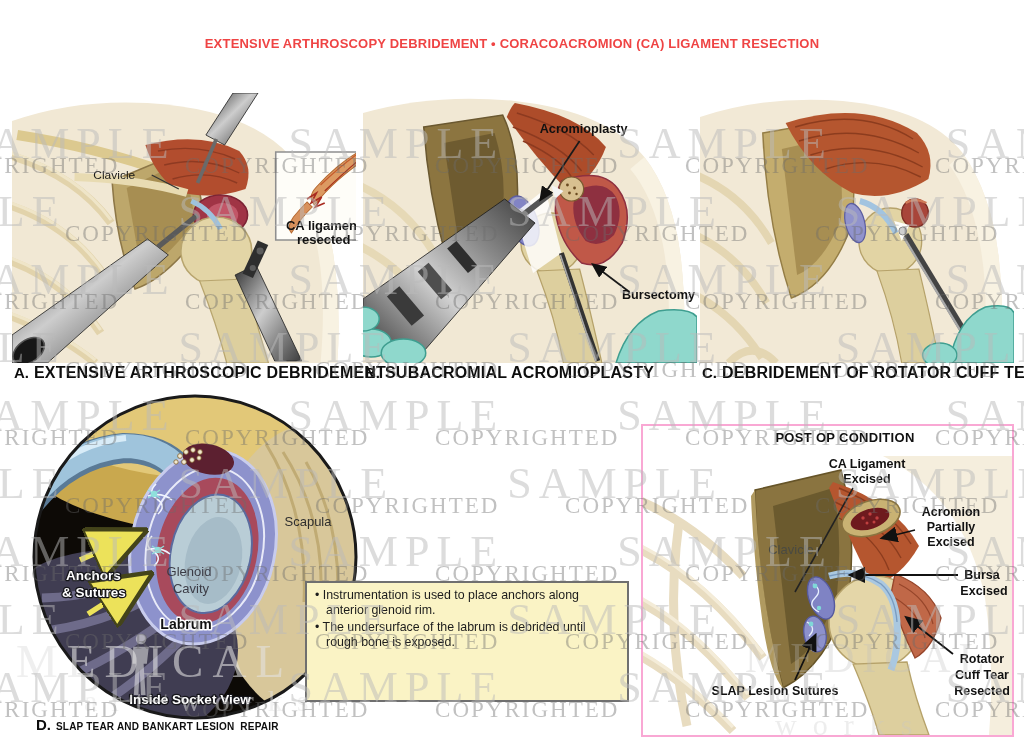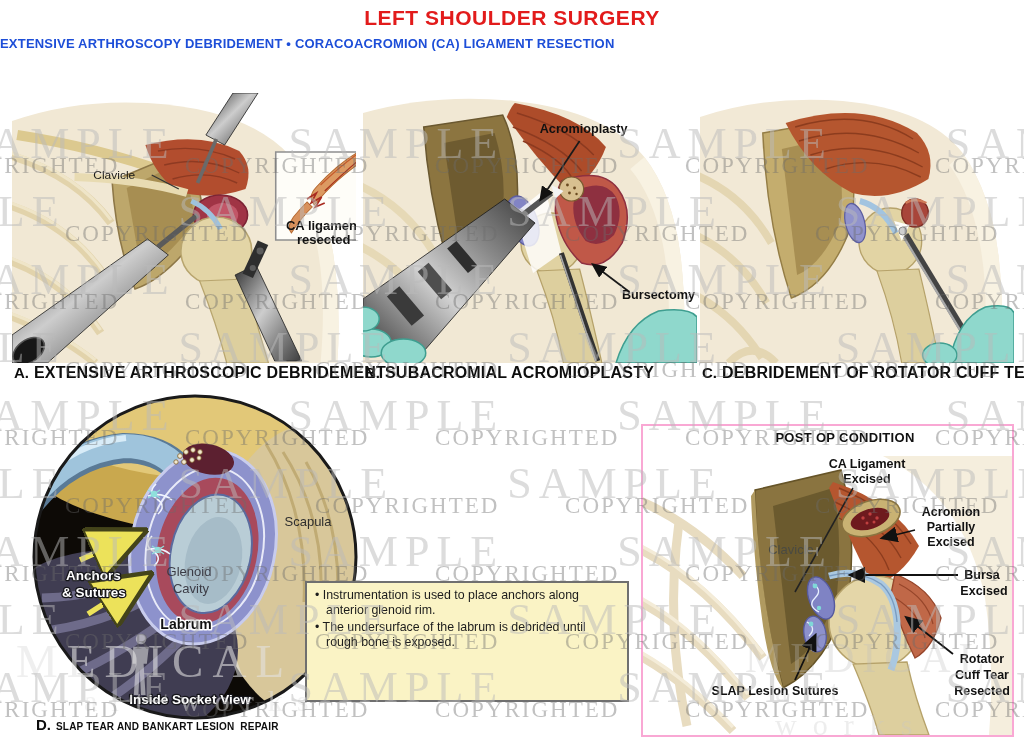--- a/index.html
+++ b/index.html
@@ -5,22 +5,22 @@
   :root{
     --title-red:#e21b1b; --note-bg:#faf3c5; --teal:#8fd8cc; --bone:#d9c892;
     --muscle:#b5502e; --wm-gray:#6c6c6c;
   }
   html,body{margin:0;padding:0;background:#fff;}
   #stage{position:relative;width:1024px;height:744px;background:#fff;overflow:hidden;
          font-family:"Liberation Sans",sans-serif;}
   
   #page-title{position:absolute;left:0;top:6px;width:100%;text-align:center;
     font-size:21px;font-weight:bold;color:var(--title-red);letter-spacing:.5px;}
-  .subtitle{position:absolute;left:0;width:100%;
-    font-size:13px;font-weight:bold;color:#1d4ed8;letter-spacing:.2px;}
+  .subtitle{position:absolute;left:0;width:100%;text-align:center;
+    font-size:13px;font-weight:bold;color:#ef4444;letter-spacing:.2px;}
   #subtitle-1{top:36px;} #subtitle-2{top:53px;}
   
   .panel{position:absolute;top:93px;height:270px;}
   #panel-a{left:12px;width:344px;} #panel-b{left:363px;width:334px;} #panel-c{left:700px;width:314px;}
   .panel svg{width:100%;height:100%;display:block;}
   .caption{position:absolute;display:flex;align-items:baseline;gap:5px;color:#0d0d0d;white-space:pre;}
   .caption .cl{font-size:15px;font-weight:bold;}
   .caption .ct{font-size:16px;font-weight:bold;letter-spacing:.2px;}
   #caption-a{left:14px;top:364px;} #caption-b{left:365px;top:364px;} #caption-c{left:702px;top:364px;}
   #caption-d{left:36px;top:716px;} #caption-d .cl{font-size:15px;} #caption-d .ct{font-size:10px;}
@@ -54,21 +54,20 @@
   #brand-d2{left:84px;top:684px;font-size:30px;letter-spacing:14px;color:rgba(230,230,230,.5);}
   #brand-r1{left:745px;top:634px;font-size:42px;letter-spacing:8px;color:rgba(190,190,190,.30);}
   #brand-r2{left:775px;top:674px;font-size:30px;letter-spacing:16px;color:rgba(200,200,200,.32);}
   #brand-figure{position:absolute;left:128px;top:630px;width:26px;height:70px;z-index:4;opacity:.55;pointer-events:none;}
 </style>
 </head>
 <body>
 
 <div id="stage">
 
-  <div id="page-title">LEFT SHOULDER SURGERY</div>
   <div id="subtitle-1" class="subtitle">EXTENSIVE ARTHROSCOPY DEBRIDEMENT • CORACOACROMION (CA) LIGAMENT RESECTION</div>
 
   <div id="panel-a" class="panel">
     <svg viewBox="0 0 330 270" preserveAspectRatio="none">
       <defs>
         <linearGradient id="metA" x1="0" y1="0" x2="1" y2="1">
           <stop offset="0" stop-color="#2e2e2e"></stop>
             <stop offset="0.45" stop-color="#cdcdcd"></stop>
           <stop offset="0.7" stop-color="#8a8a8a"></stop>
             <stop offset="1" stop-color="#3c3c3c"></stop>

